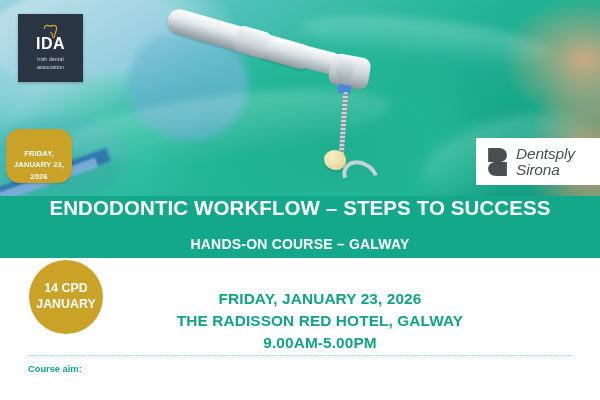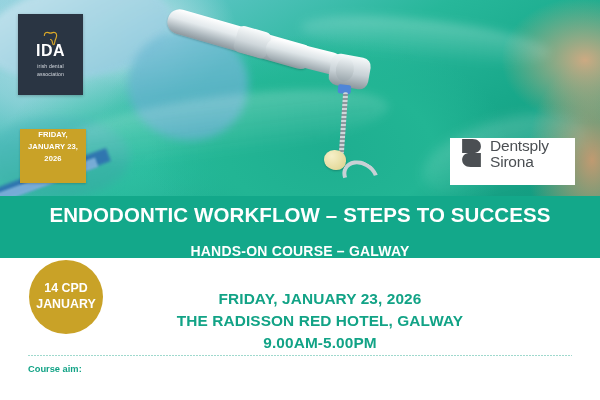--- a/index.html
+++ b/index.html
@@ -59,44 +59,44 @@
   .file-stop{left:338px;top:84px;width:13px;height:9px;border-radius:2px;background:#4f86d8;transform:rotate(6deg);}
   .file{left:341px;top:92px;width:5px;height:62px;
     background:repeating-linear-gradient(180deg,#cfd6da 0px,#cfd6da 2px,#8d979d 2px,#8d979d 4px);
     border-radius:2px;transform:rotate(4deg);}
   .tooth{left:324px;top:150px;width:22px;height:20px;border-radius:48% 52% 45% 55%;
     background:radial-gradient(circle at 35% 30%,#f7f0c8,#ddd08a);box-shadow:0 1px 2px rgba(0,0,0,.22);}
   .clamp{left:344px;top:152px;width:30px;height:22px;border-radius:50%;
     border:4px solid #b9c3c8;border-color:#c8d1d5 transparent transparent #c8d1d5;transform:rotate(30deg);}
 
   
-  .ida-logo{position:absolute;left:18px;top:14px;width:65px;height:81px;
+  .ida-logo{position:absolute;left:18px;top:14px;width:65px;height:68px;
     background:#2a3543;box-shadow:0 1px 3px rgba(0,0,0,.25);
     display:flex;flex-direction:column;align-items:center;justify-content:center;}
   .ida-tooth{width:17px;height:15px;margin-bottom:-3px;}
   .ida-word{color:#ffffff;font-size:16px;font-weight:700;letter-spacing:.4px;line-height:1;}
   .ida-sub{color:#d6dbe1;font-size:5.2px;line-height:1.45;text-align:center;margin-top:4px;letter-spacing:.1px;}
 
   
-  .date-badge{position:absolute;left:20px;top:129px;width:66px;height:54px;background:#c9a227;
-    display:flex;align-items:flex-start;justify-content:center;text-align:center;
-    box-shadow:0 1px 2px rgba(0,0,0,.18);}
+  .date-badge{position:absolute;left:6px;top:129px;width:66px;height:54px;background:#c9a227;
+    display:flex;align-items:flex-end;justify-content:center;text-align:center;
+    box-shadow:0 1px 2px rgba(0,0,0,.18);border-radius:14px;}
   .date-badge span{color:#fff;font-size:7.6px;font-weight:700;line-height:1.55;letter-spacing:.1px;}
 
   
-  .ds-logo{position:absolute;left:450px;top:138px;width:125px;height:47px;background:#fff;
-    display:flex;gap:7px;padding-left:10px;box-sizing:border-box;}
+  .ds-logo{position:absolute;left:476px;top:138px;width:125px;height:47px;background:#fff;
+    display:flex;align-items:center;gap:7px;padding-left:10px;box-sizing:border-box;font-style:italic;}
   .ds-mark{width:23px;height:30px;flex:0 0 auto;}
   .ds-text{display:flex;flex-direction:column;line-height:1.02;}
   .ds-text span{color:#4b4f53;font-size:15.5px;letter-spacing:-.2px;}
 
   
   .band{position:absolute;left:0;top:196px;width:600px;height:62px;background:#13a88a;}
   .band-title{color:#fff;font-size:20.5px;font-weight:700;text-align:center;letter-spacing:.1px;
-    margin-top:7px;white-space:nowrap;}
+    white-space:nowrap;}
   .band-sub{color:#fff;font-size:14px;font-weight:700;text-align:center;letter-spacing:.2px;margin-top:16px;}
 
   
   .cpd{position:absolute;left:29px;top:260px;width:74px;height:74px;border-radius:50%;background:#c9a227;
     display:flex;align-items:center;justify-content:center;text-align:center;}
   .cpd span{color:#fff;font-size:12.4px;font-weight:700;line-height:1.28;}
 
   
   .details{position:absolute;left:120px;top:272px;width:400px;text-align:center;margin-top:16px;}
   .details div{color:#12a386;font-size:15.4px;font-weight:700;line-height:1.42;letter-spacing:.1px;}

